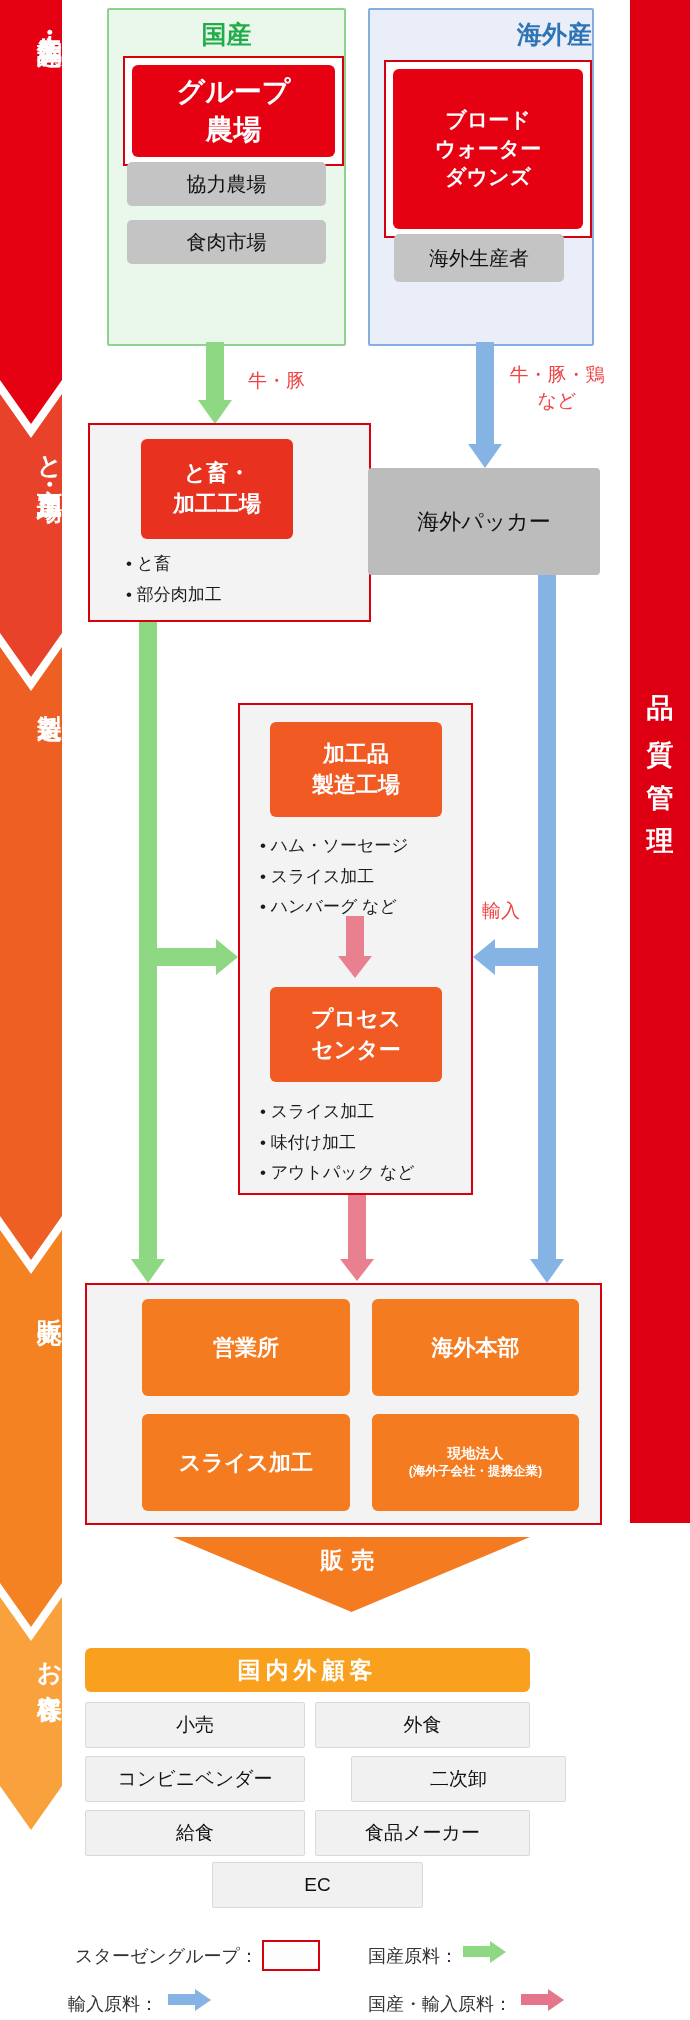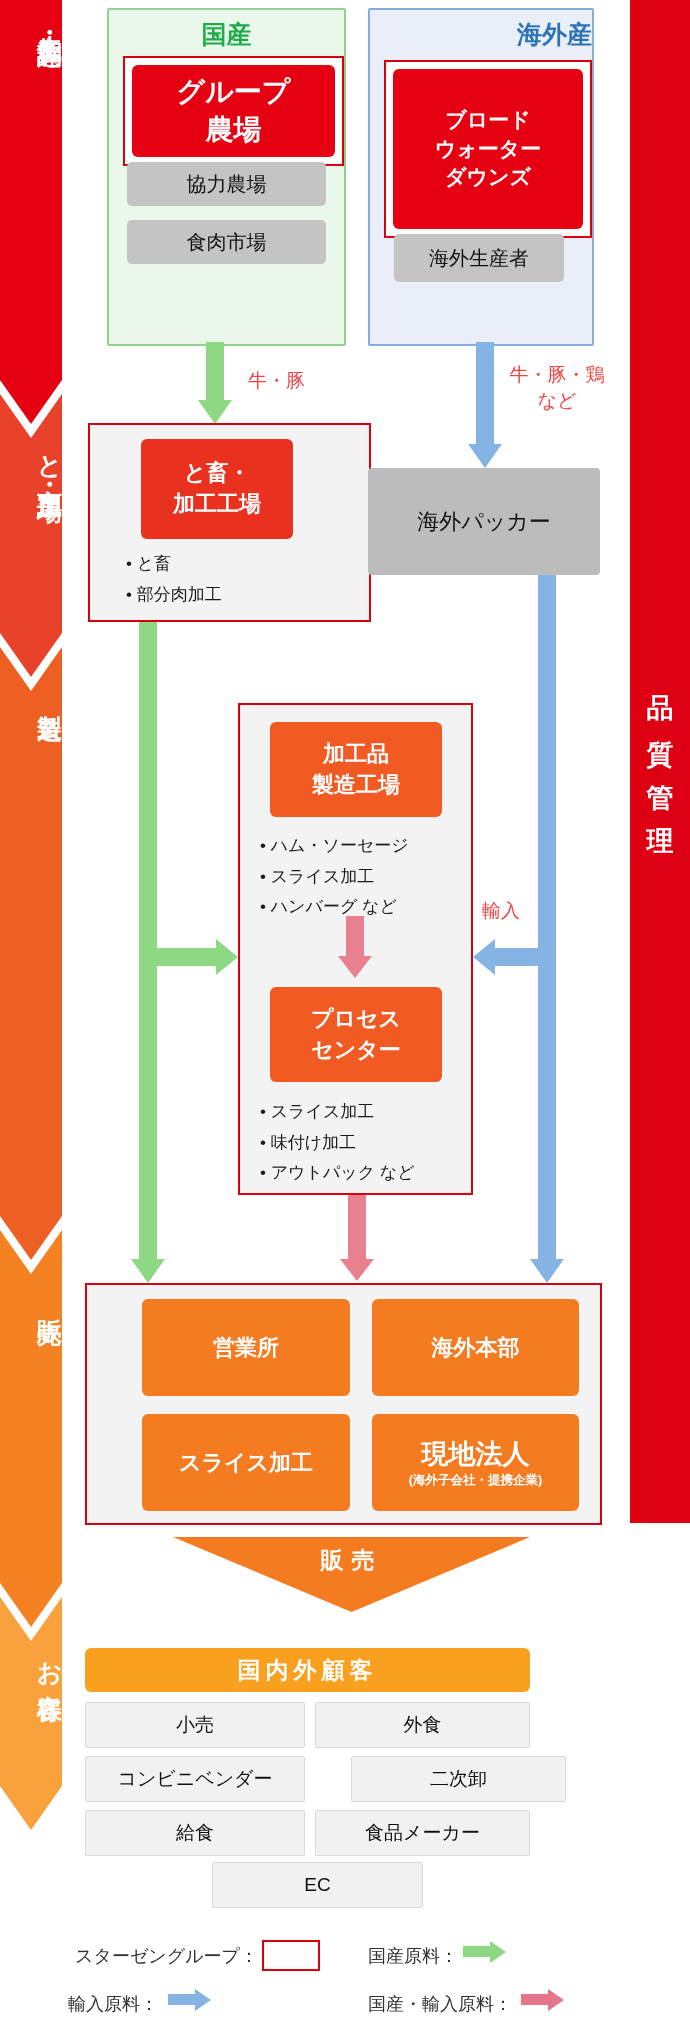--- a/index.html
+++ b/index.html
@@ -162,21 +162,21 @@
   <div class="flow-label" style="left:482px;top:898px;">輸入</div>
 
   <div class="shaft-v pink" style="left:348px;top:1195px;width:18px;height:66px;"></div>
   <div class="head-down pink" style="left:340px;top:1259px;"></div>
 
   <div class="panel" style="left:85px;top:1283px;width:517px;height:242px;">
     <div class="sales-chip" style="left:55px;top:14px;width:208px;height:97px;font-size:22px;">営業所</div>
     <div class="sales-chip" style="left:285px;top:14px;width:207px;height:97px;font-size:22px;">海外本部</div>
     <div class="sales-chip" style="left:55px;top:129px;width:208px;height:97px;font-size:22px;">スライス加工</div>
     <div class="sales-chip" style="left:285px;top:129px;width:207px;height:97px;">
-      <div style="font-size:27px;">現地法人</div>
+      <div style="font-size:14px;">現地法人</div>
       <div style="font-size:12.5px;">(海外子会社・提携企業)</div>
     </div>
   </div>
 
   <div class="sales-arrow"></div>
   <div class="sales-arrow-label">販売</div>
 
   <div class="cust-header">国内外顧客</div>
   <div class="cust-cell" style="left:85px;top:1702px;width:220px;">小売</div>
   <div class="cust-cell" style="left:315px;top:1702px;width:215px;">外食</div>

